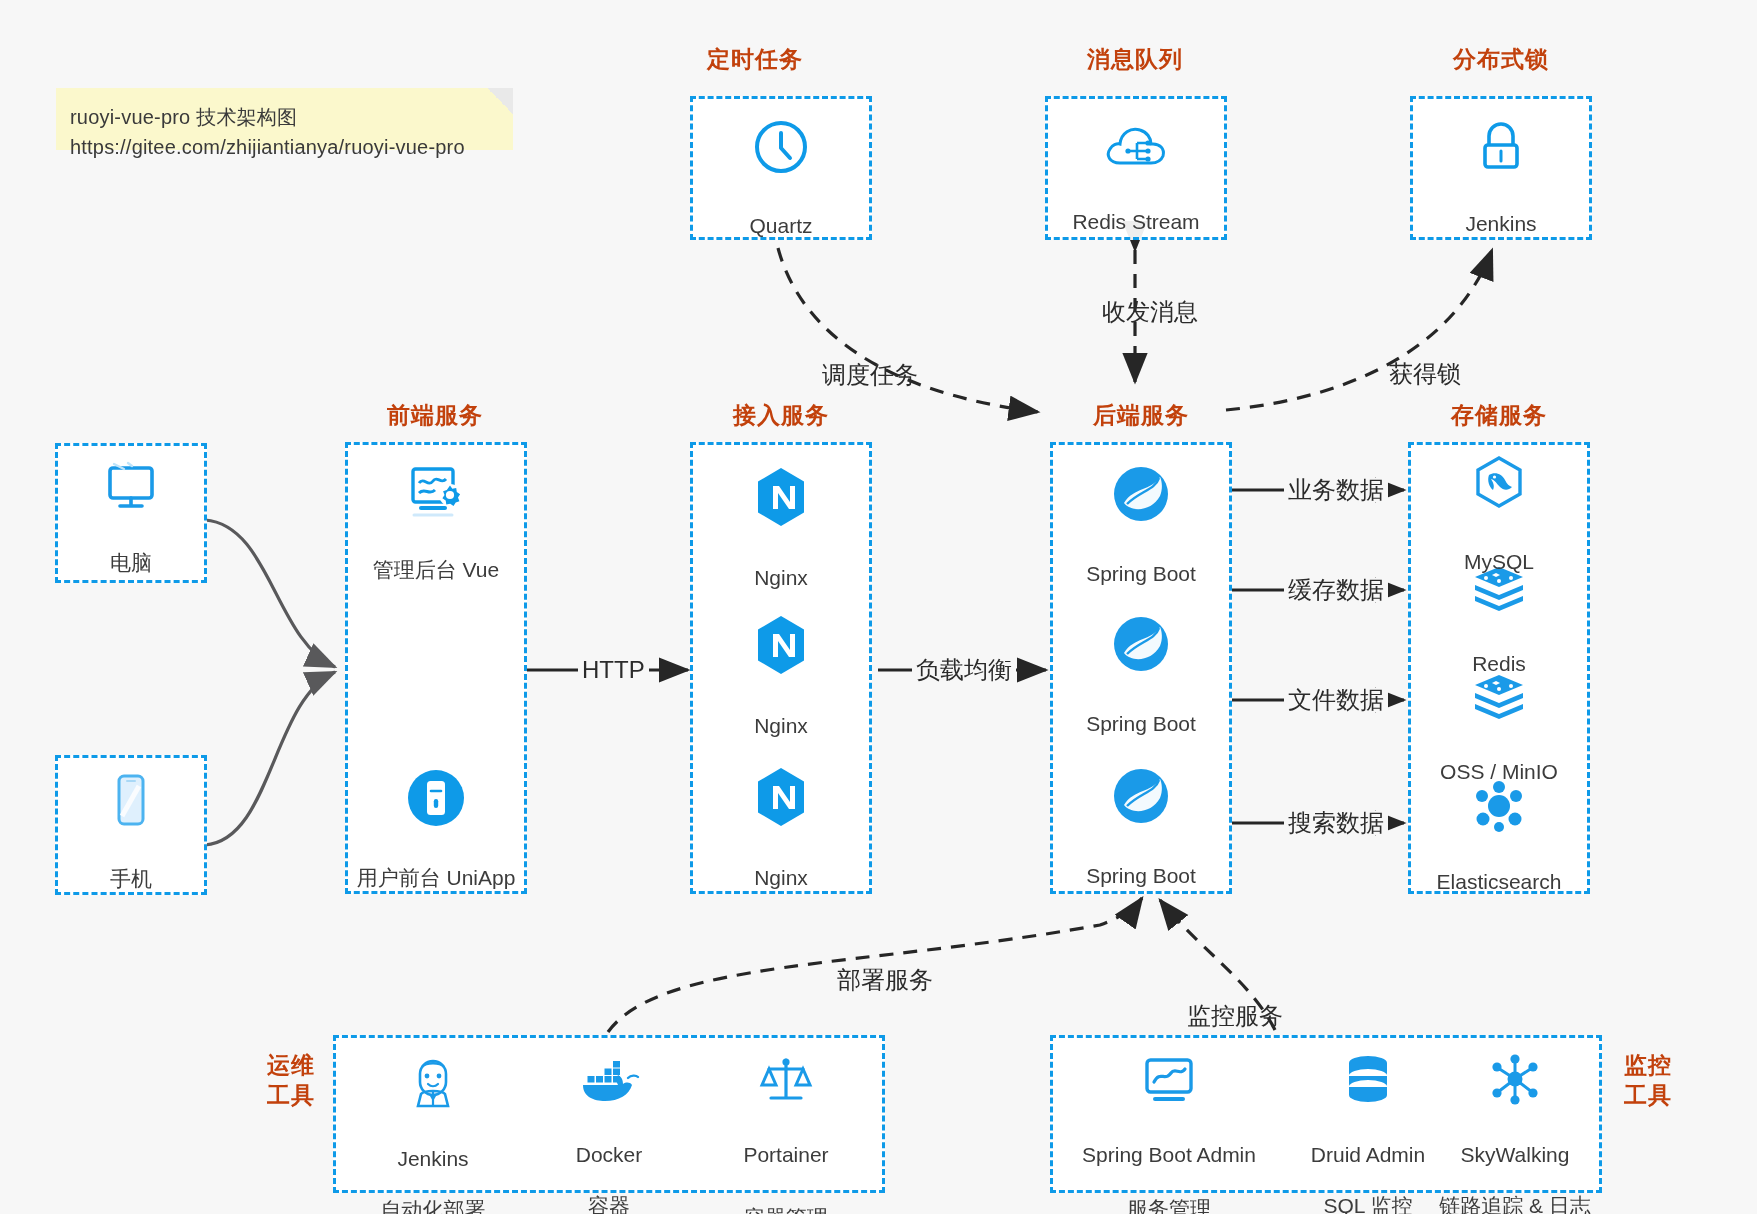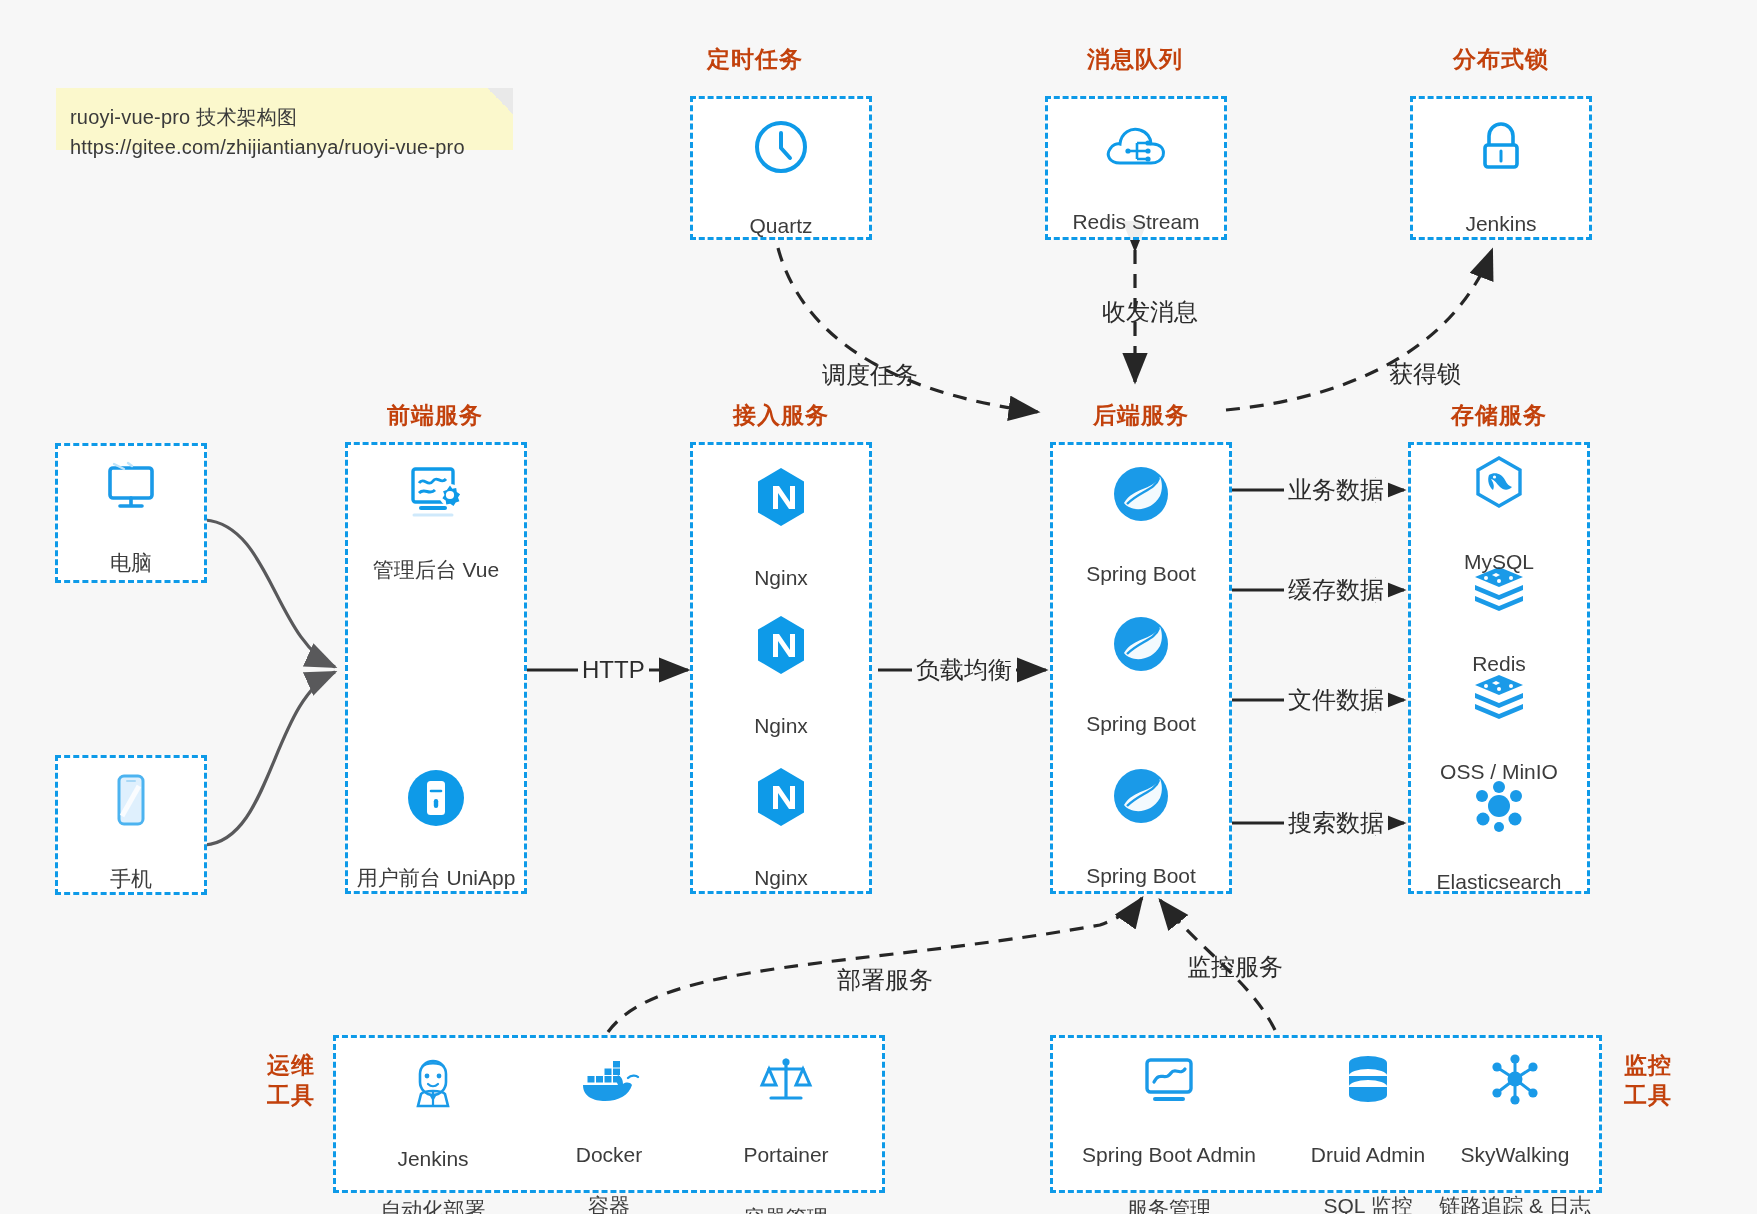--- a/index.html
+++ b/index.html
@@ -442,15 +442,15 @@
   <div class="elabel plain" style="left:818px;top:363px;">调度任务</div>
   <div class="elabel plain" style="left:1098px;top:300px;">收发消息</div>
   <div class="elabel plain" style="left:1385px;top:362px;">获得锁</div>
 
   <div class="elabel" style="left:1284px;top:478px;">业务数据</div>
   <div class="elabel" style="left:1284px;top:578px;">缓存数据</div>
   <div class="elabel" style="left:1284px;top:688px;">文件数据</div>
   <div class="elabel" style="left:1284px;top:811px;">搜索数据</div>
 
   <div class="elabel" style="left:833px;top:968px;">部署服务</div>
-  <div class="elabel plain" style="left:1183px;top:955px;">监控服务</div>
+  <div class="elabel plain" style="left:1183px;top:1004px;">监控服务</div>
 
 </div>
 
 </body></html>

